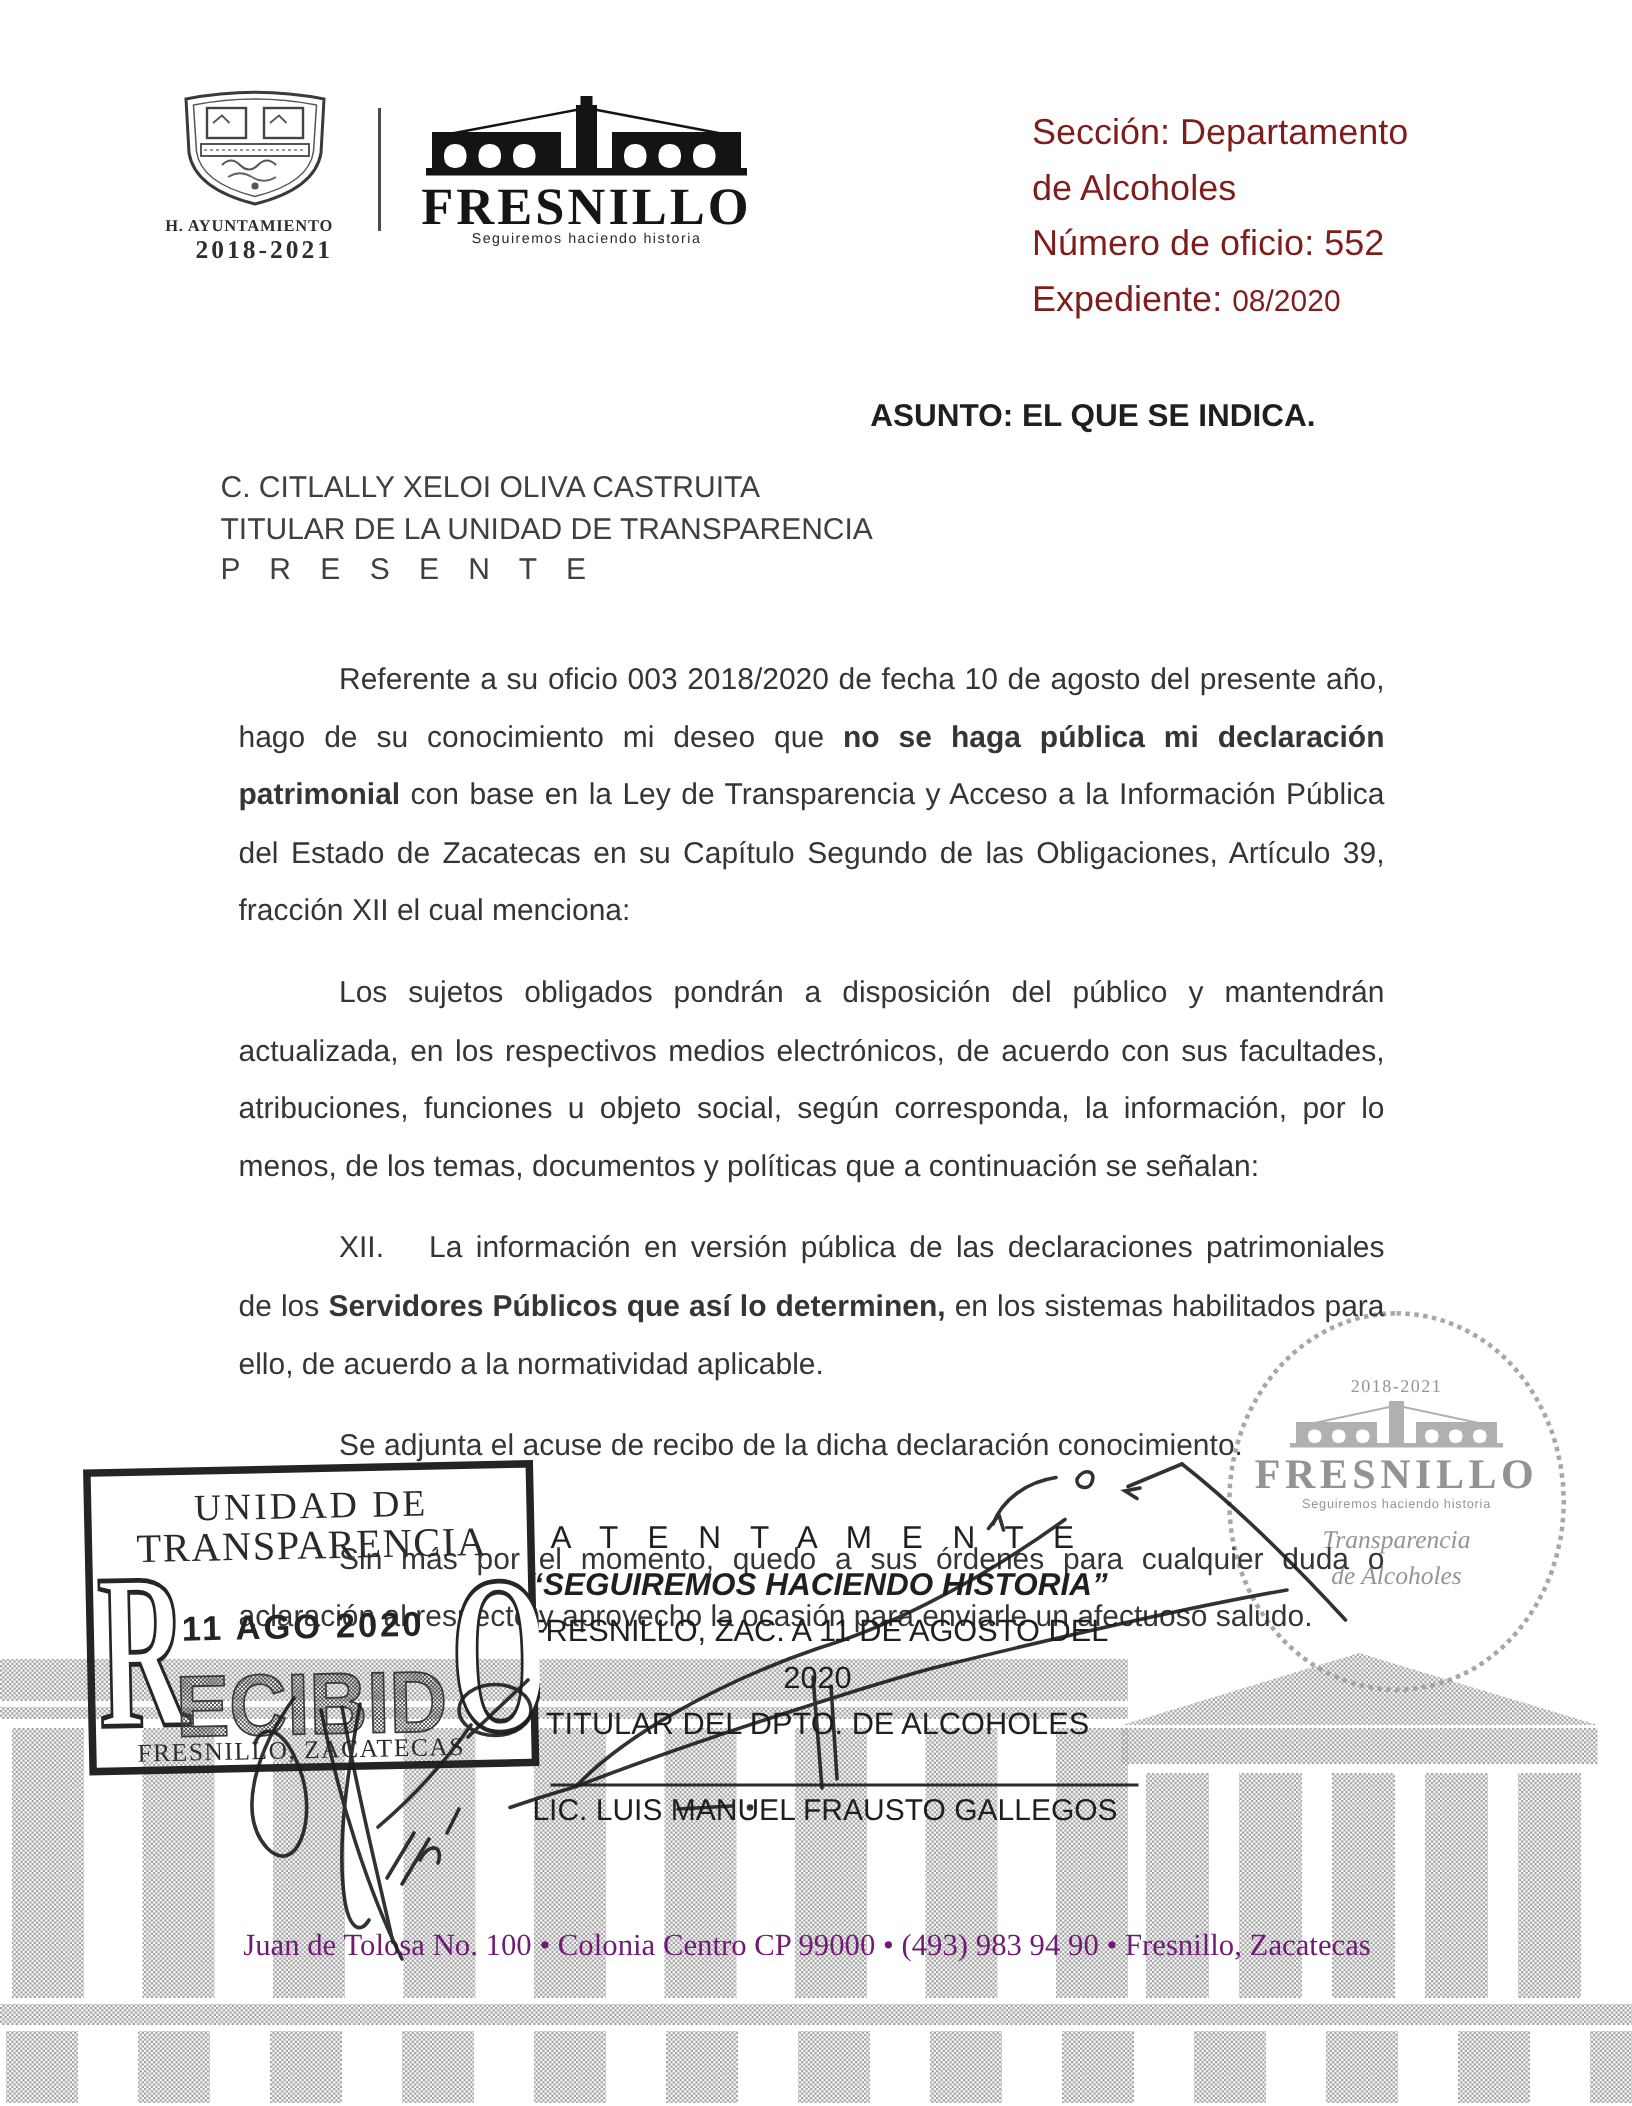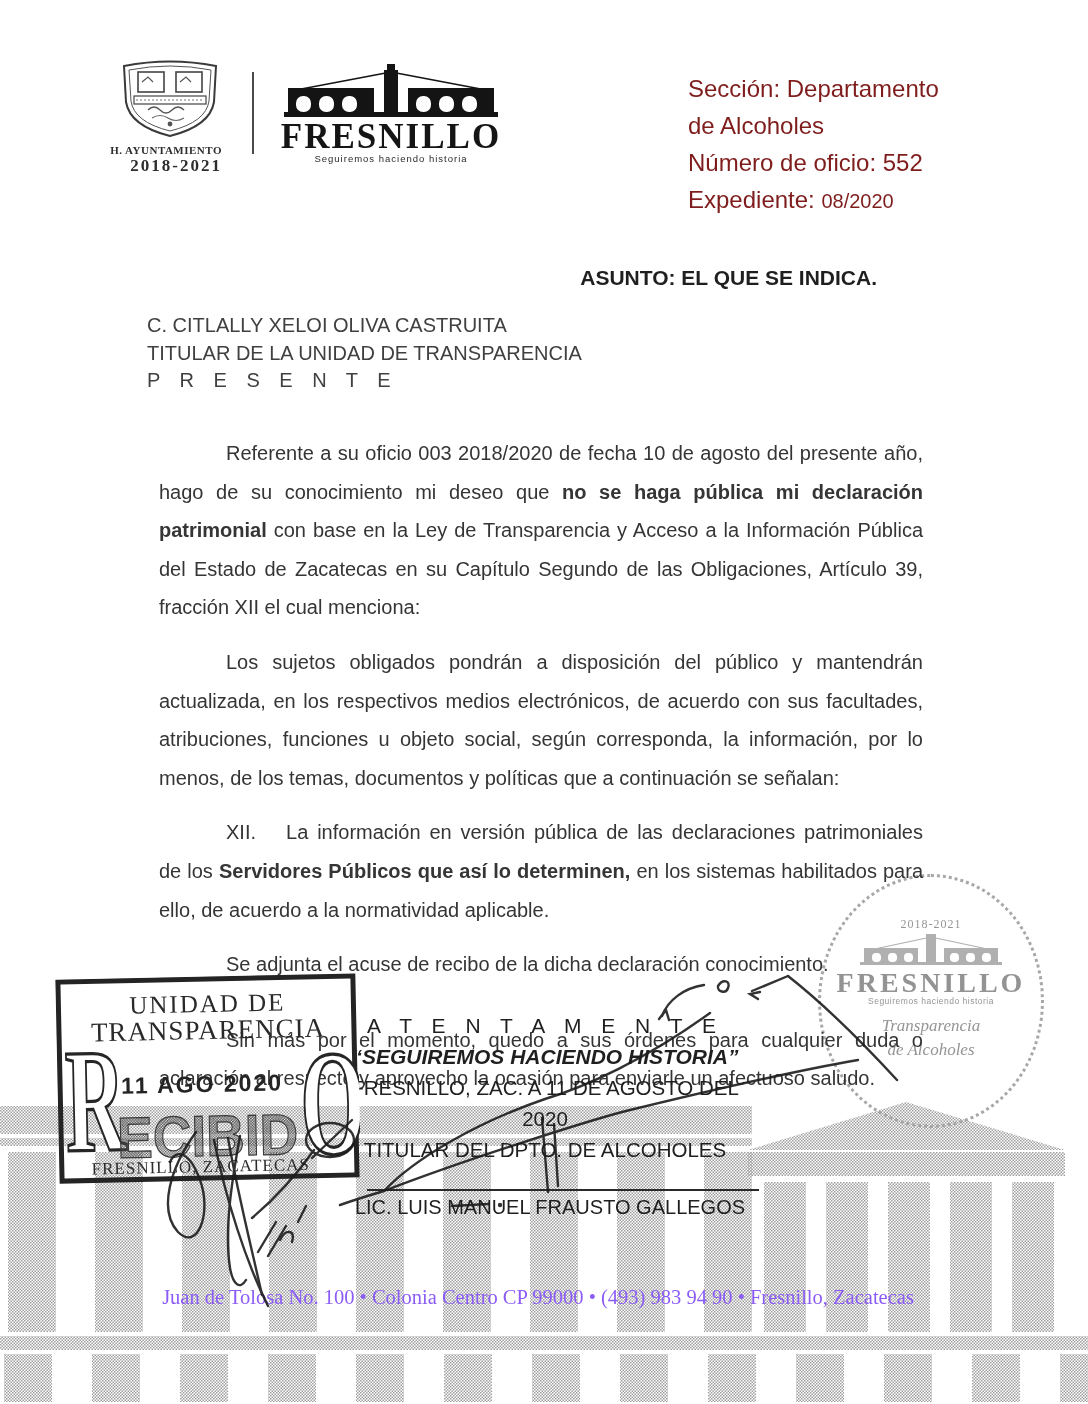--- a/index.html
+++ b/index.html
@@ -48,21 +48,21 @@
   .round-stamp{left:818px;top:874px;width:220px;height:248px;border:3px dotted #a0a0a0;
                border-radius:50%;z-index:2;text-align:center;color:#8c8c8c;
                filter:blur(.3px);opacity:.92;}
   .round-stamp .r-top{margin-top:40px;font-size:12px;font-family:"Liberation Serif",serif;letter-spacing:1px;}
   .round-stamp .r-word{font-family:"Liberation Serif",serif;font-weight:bold;font-size:28px;letter-spacing:3px;line-height:26px;color:#8a8a8a;}
   .round-stamp .r-tag{font-size:8.5px;letter-spacing:.5px;}
   .round-stamp .r-dep{font-family:"Liberation Serif",serif;font-style:italic;font-size:17px;line-height:24px;margin-top:8px;}
 
   
   .footer{left:0;top:1286px;width:1076px;text-align:center;z-index:4;
-          font-family:"Liberation Serif",serif;font-size:20.5px;color:#8b5cf6;}
+          font-family:"Liberation Serif",serif;font-size:20.5px;color:#701a75;}
 
   
   .watermark{left:0;top:1086px;z-index:1;}
   .ink{left:0;top:0;z-index:6;pointer-events:none;}
 </style>
 </head>
 <body>
 
 <div class="page">
 

